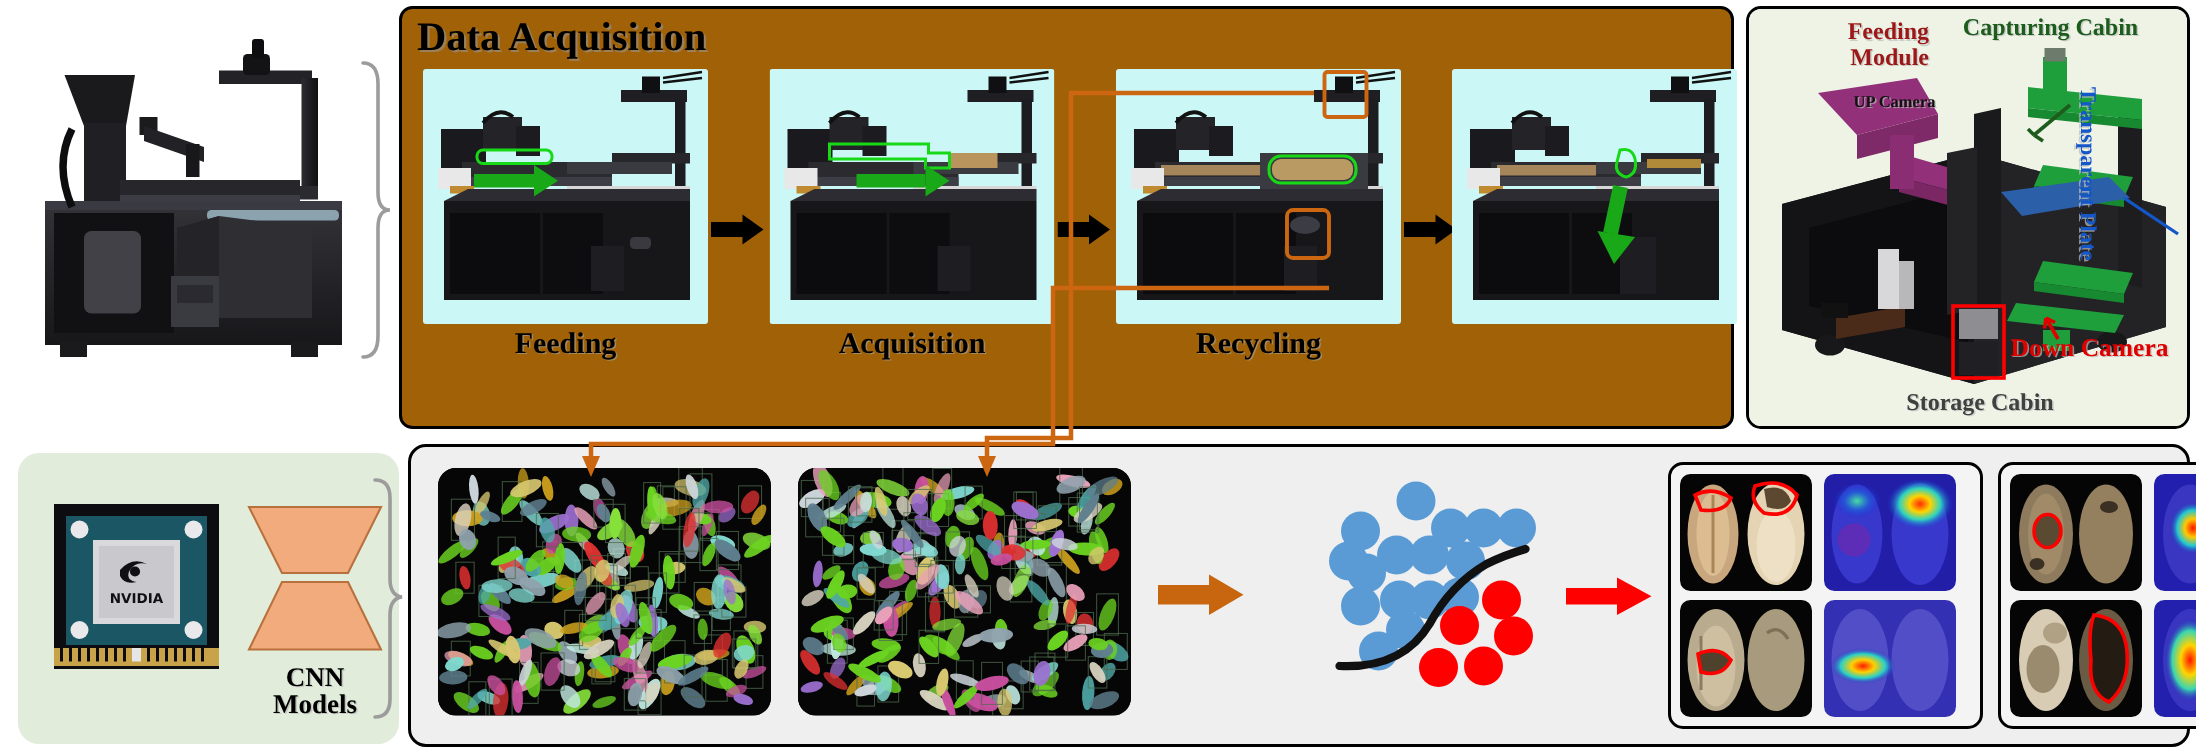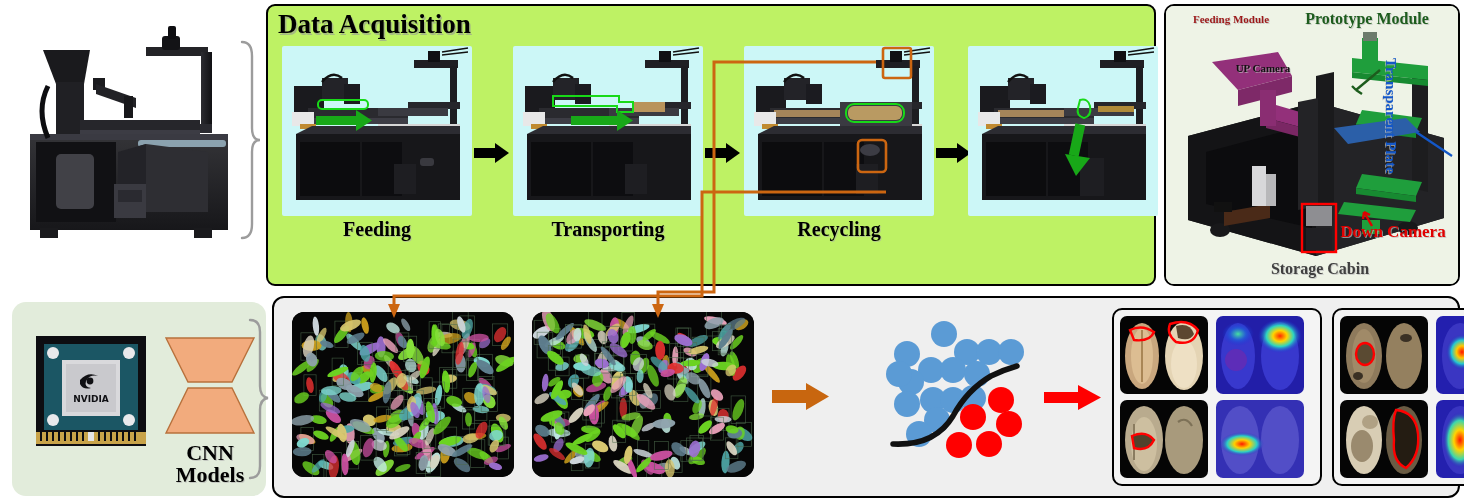--- a/index.html
+++ b/index.html
@@ -17,21 +17,21 @@
   #proto-wrap { left:18px; top:12px; width:218px; height:278px; }
   #proto-img { position:absolute; left:0; top:0; width:218px; height:238px; }
   #proto-caption { position:absolute; left:0; top:238px; width:218px;
                    font-size:21px; letter-spacing:.2px; }
 
   
   .brace { position:absolute; color:#9a9a9a; }
 
   
   #daq { left:266px; top:4px; width:890px; height:282px;
-         background:#bef264; border:2.5px solid #000; border-radius:9px; }
+         background:#a16207; border:2.5px solid #000; border-radius:9px; }
   #daq-title { position:absolute; left:10px; top:3px; font-size:27px;
                font-family:"Liberation Serif", serif; font-weight:bold; color:#000;
                text-shadow:1.5px 1.5px 0 rgba(150,150,150,.6); }
   .stage { position:absolute; top:40px; width:190px; height:200px; }
   .stage-img { position:absolute; left:0; top:0; width:190px; height:170px;
                border-radius:2px; overflow:hidden; }
   .stage-cap { position:absolute; left:-8px; top:172px; width:206px;
                font-size:20px; }
   .blkarrow { position:absolute; top:136px; width:36px; height:22px; }
 
@@ -41,21 +41,21 @@
          overflow:hidden; }
   .cadlbl { position:absolute; font-family:"Liberation Serif", serif;
             font-weight:bold; text-shadow:1px 1px 0 rgba(190,190,190,.7); }
 
   
   #nv { left:12px; top:302px; width:254px; height:194px;
         background:#e2ecdb; border-radius:14px; }
   #nvchip { position:absolute; left:24px; top:34px; width:110px; height:110px;
             background:#0e0e12; border-radius:3px; }
   #nvcap { position:absolute; left:6px; top:150px; width:146px; font-size:21px; }
-  #cnncap { position:absolute; left:148px; top:140px; width:100px; font-size:22px;
+  #cnncap { position:absolute; left:148px; top:140px; width:100px; font-size:18px;
             line-height:1.02; }
 
   
   #pipe { left:272px; top:296px; width:1188px; height:202px;
           background:#efefef; border:2.5px solid #000; border-radius:12px; }
   .grainpane { position:absolute; top:14px; width:222px; height:165px;
                background:#000; border-radius:12px; overflow:hidden; }
   .scatterpane { position:absolute; left:575px; top:14px; width:230px; height:165px; }
   .campane { position:absolute; top:10px; width:210px; height:178px;
              background:#f4f4f4; border:2px solid #000; border-radius:10px; }
@@ -212,21 +212,21 @@
           <rect x="80" y="96" width="40" height="54" fill="#0d0d10"></rect>
           <rect x="112" y="118" width="22" height="30" fill="#1e1e22"></rect>
 
           <path d="M40 50 L106 50 L106 56 L120 56 L120 66 L104 66 L104 60 L40 60 Z" fill="none" stroke="#18d918" stroke-width="2"></path>
           <g>
             <rect x="58" y="70" width="46" height="9" fill="#18a818"></rect>
             <path d="M104 64 L120 74.5 L104 85 Z" fill="#18a818"></path>
           </g>
         </svg>
       </div>
-      <div class="stage-cap cap-label">Transporting</div>
+      <div class="stage-cap cap-label">Acquisition</div>
     </div>
     <div class="blkarrow" style="left:437px;">
       <svg width="36" height="22" viewBox="0 0 36 22">
         <rect x="0" y="6" width="22" height="10" fill="#000"></rect>
         <path d="M21 1 L35 11 L21 21 Z" fill="#000"></path>
       </svg>
     </div>
 
     <div class="stage" style="left:476px;">
       <div class="stage-img">
@@ -360,22 +360,22 @@
       <rect x="86" y="160" width="14" height="40" fill="#d8d8da"></rect>
       <rect x="100" y="168" width="10" height="32" fill="#b8b8ba"></rect>
 
       <path d="M214 64 L190 84" stroke="#1d5c1d" stroke-width="2.4" fill="none"></path>
       <path d="M190 84 L186 80 M190 84 L196 88" stroke="#1d5c1d" stroke-width="2.4" fill="none"></path>
       <path d="M250 126 L286 150" stroke="#1357c8" stroke-width="2.2" fill="none"></path>
       <path d="M206 220 L198 206" stroke="#e00000" stroke-width="2.4" fill="none"></path>
       <path d="M198 206 L197 213 M198 206 L204 209" stroke="#e00000" stroke-width="2.4" fill="none"></path>
     </svg>
 
-    <div class="cadlbl" style="left:10px; top:8px; width:110px; font-size:11px; line-height:1.05; text-align:center; color:#9c1818;">Feeding Module</div>
-    <div class="cadlbl" style="left:112px; top:4px; width:178px; font-size:16px; text-align:center; color:#1d5c1d;">Prototype Module</div>
+    <div class="cadlbl" style="left:10px; top:8px; width:110px; font-size:16px; line-height:1.05; text-align:right; color:#9c1818;">Feeding Module</div>
+    <div class="cadlbl" style="left:112px; top:4px; width:178px; font-size:16px; text-align:center; color:#1d5c1d;">Capturing Cabin</div>
     <div class="cadlbl" style="left:38px; top:56px; width:118px; font-size:11px; text-align:center; color:#111111;">UP Camera</div>
     <div class="cadlbl" style="left:233px; top:52px; width:150px; font-size:15px; color:#1357c8;
                 transform:rotate(90deg); transform-origin:left top;">Transparent Plate</div>
     <div class="cadlbl" style="left:172px; top:216px; width:110px; font-size:17px; text-align:center; color:#e00000;">Down Camera</div>
     <div class="cadlbl" style="left:74px; top:254px; width:160px; font-size:16px; text-align:center; color:#404040;">Storage Cabin</div>
   </div>
 
   <div class="abs" id="nv">
     <div id="nvchip">
       <svg width="110" height="110" viewBox="0 0 110 110">

